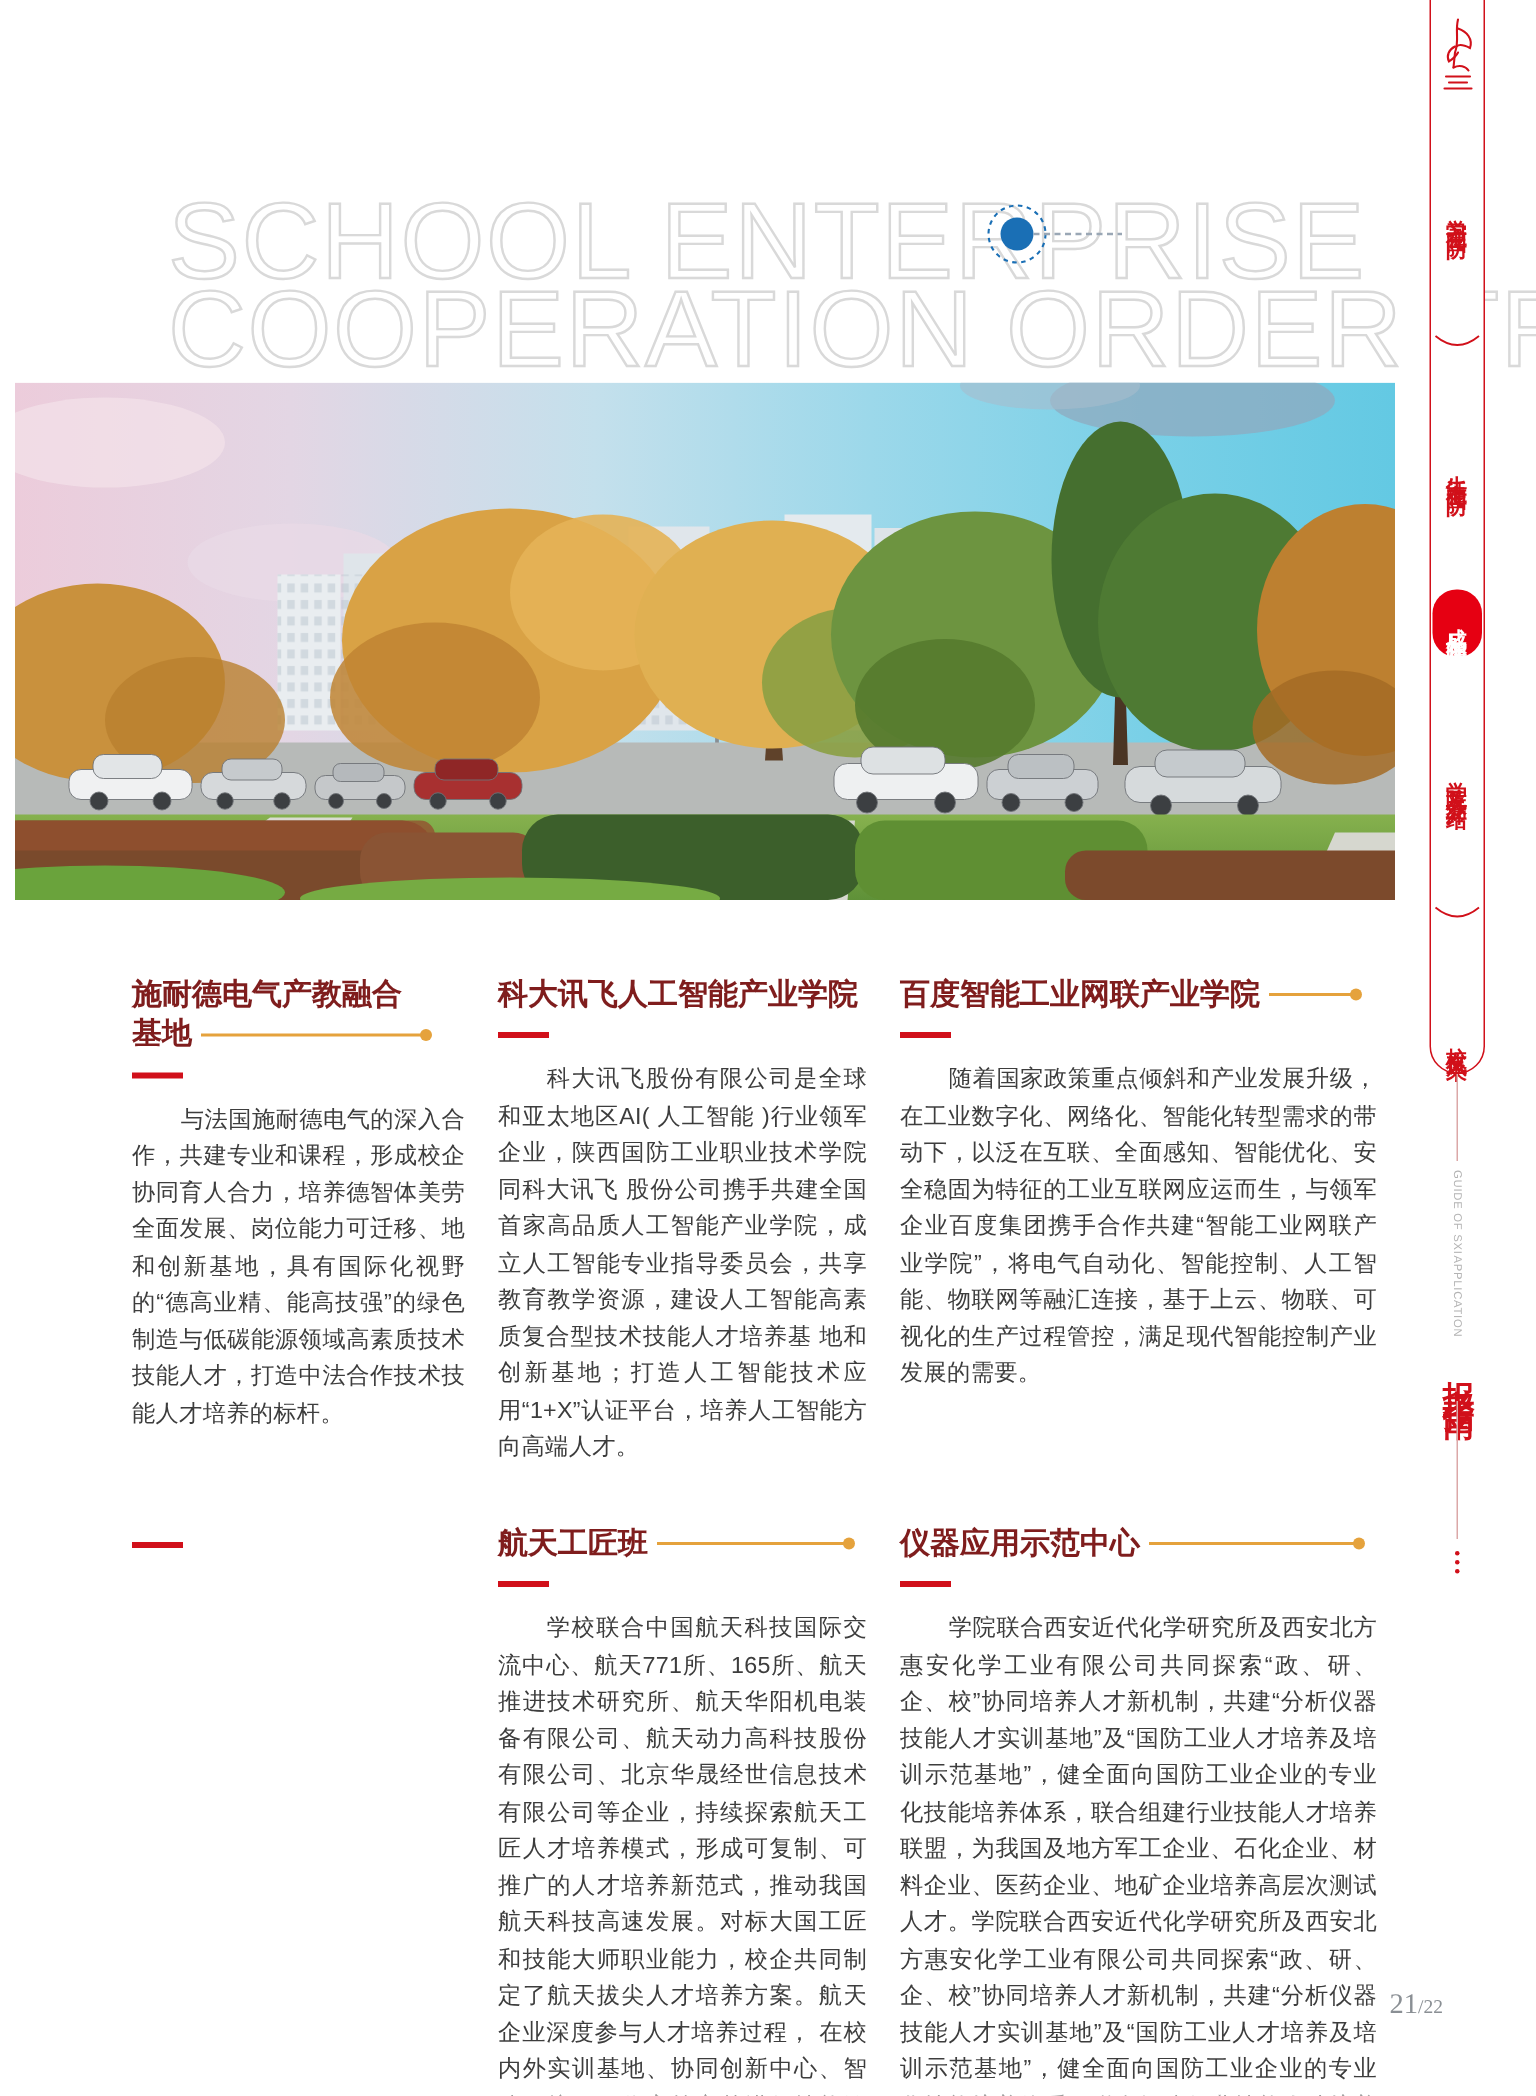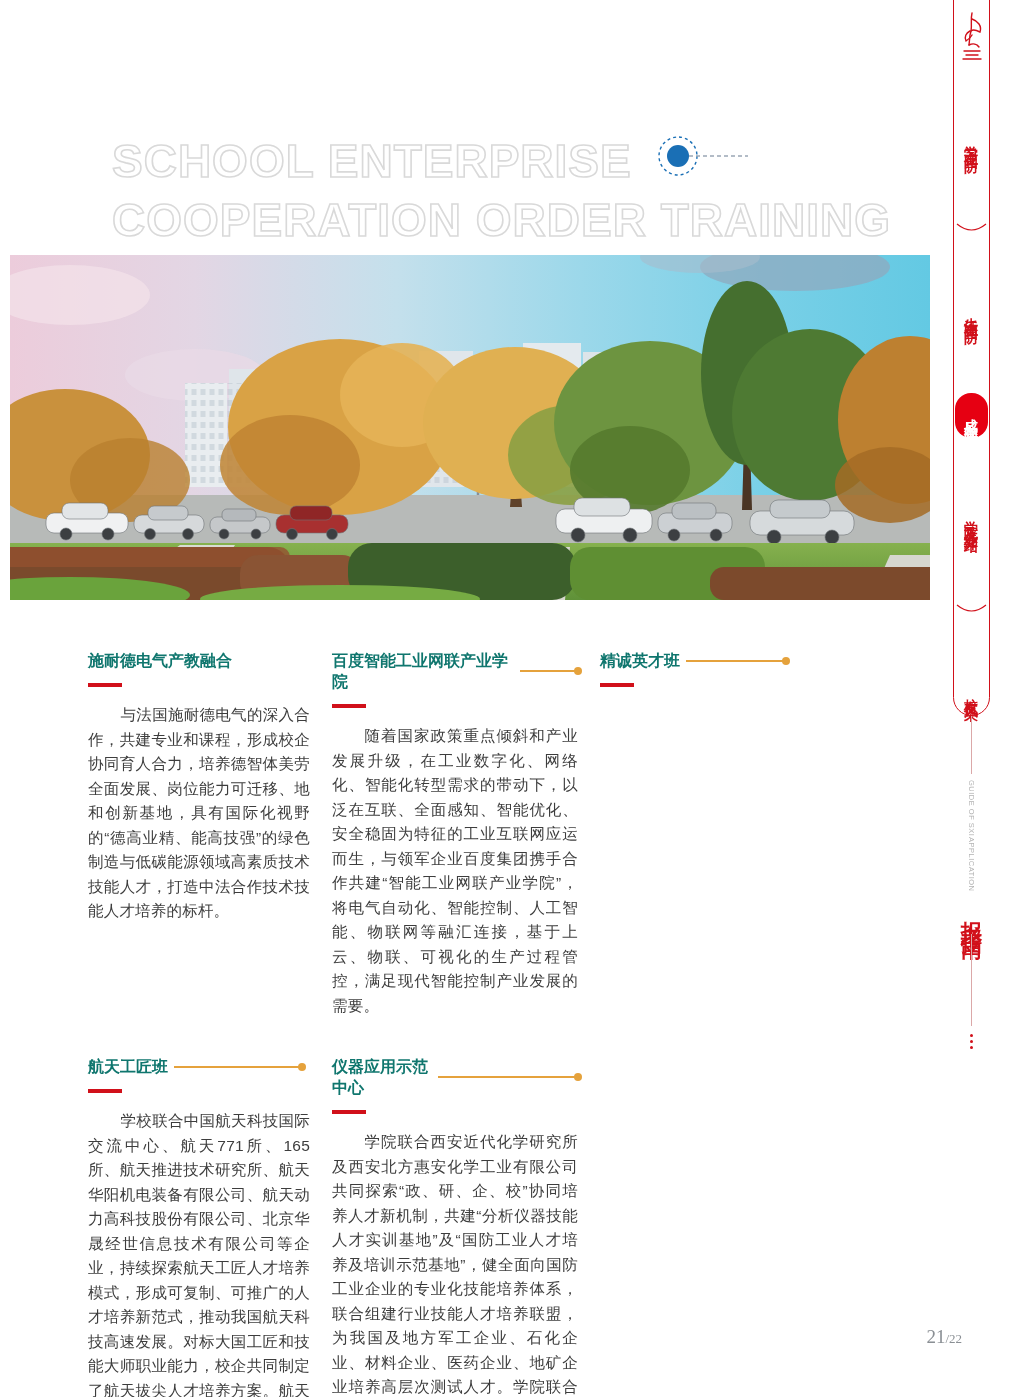--- a/index.html
+++ b/index.html
@@ -3,36 +3,36 @@
 <meta charset="utf-8">
 <style>
   html,body{margin:0;padding:0;}
   body{
     width:1024px;height:1397px;position:relative;background:#ffffff;
     font-family:"Liberation Sans","DejaVu Sans",sans-serif;overflow:hidden;
   }
   
   .hero-title{
     position:absolute;left:112px;top:132px;width:840px;
-    font-weight:700;font-size:46px;line-height:59px;letter-spacing:1px;
+    font-weight:400;font-size:72px;line-height:59px;letter-spacing:1px;
     color:transparent;-webkit-text-stroke:1.6px #d9d9d9;
     text-stroke:1.6px #d9d9d9;white-space:nowrap;
   }
   
   .blue-dot-wrap{position:absolute;left:656px;top:134px;width:110px;height:44px;}
   
   .photo{position:absolute;left:10px;top:255px;width:920px;height:345px;overflow:hidden;}
   .photo svg{display:block;width:100%;height:100%;}
   
   .grid{
     position:absolute;left:88px;top:650px;width:830px;
     display:grid;grid-template-columns:222px 246px 318px;column-gap:22px;row-gap:38px;
     align-items:start;
   }
-  .sec h3{margin:0;color:#0f766e;font-size:16px;line-height:1.32;font-weight:bold;}
+  .sec h3{margin:0;color:#7f1d1d;font-size:20px;line-height:1.32;font-weight:bold;}
   .sec .t1{display:block;}
   .sec .t1:empty{display:none;}
   .sec .t2row{display:flex;align-items:center;gap:6px;}
   .deco{height:2px;background:#e5a23c;position:relative;flex:none;}
   .deco::after{
     content:"";position:absolute;right:-4px;top:-3px;width:8px;height:8px;
     border-radius:50%;background:#e5a23c;
   }
   .dash{width:34px;height:4px;background:#d1101a;margin:12px 0 0 0;}
   .sec p{
@@ -223,44 +223,55 @@
     <ellipse cx="60" cy="340" rx="120" ry="18" fill="#6aa33c"></ellipse>
     <ellipse cx="330" cy="344" rx="140" ry="14" fill="#76ab43"></ellipse>
   </svg>
 </div>
 
 <div class="grid">
 
   <div class="sec">
     <h3>
       <span class="t1">施耐德电气产教融合</span>
+      <span class="t2row">
+        <span>基地</span>
+        <span class="deco" style="width:150px"></span>
+      </span>
     </h3>
     <div class="dash"></div>
     <p>与法国施耐德电气的深入合作，共建专业和课程，形成校企协同育人合力，培养德智体美劳全面发展、岗位能力可迁移、地和创新基地，具有国际化视野的“德高业精、能高技强”的绿色制造与低碳能源领域高素质技术技能人才，打造中法合作技术技能人才培养的标杆。</p>
   </div>
 
+  <div class="sec">
+    <h3>
+
+      <span class="t2row">
+        <span>科大讯飞人工智能产业学院</span>
+
+      </span>
+    </h3>
+    <div class="dash"></div>
+    <p>科大讯飞股份有限公司是全球和亚太地区AI( 人工智能 )行业领军企业，陕西国防工业职业技术学院同科大讯飞 股份公司携手共建全国首家高品质人工智能产业学院，成立人工智能专业指导委员会，共享教育教学资源，建设人工智能高素质复合型技术技能人才培养基 地和创新基地；打造人工智能技术应用“1+X”认证平台，培养人工智能方向高端人才。</p>
+  </div>
 
   <div class="sec">
     <h3>
 
       <span class="t2row">
         <span>百度智能工业网联产业学院</span>
         <span class="deco" style="width:58px"></span>
       </span>
     </h3>
     <div class="dash"></div>
     <p>随着国家政策重点倾斜和产业发展升级，在工业数字化、网络化、智能化转型需求的带动下，以泛在互联、全面感知、智能优化、安全稳固为特征的工业互联网应运而生，与领军企业百度集团携手合作共建“智能工业网联产业学院”，将电气自动化、智能控制、人工智能、物联网等融汇连接，基于上云、物联、可视化的生产过程管控，满足现代智能控制产业发展的需要。</p>
   </div>
 
   <div class="sec">
     <h3>
-      <span class="t2row">
-        <span>精诚英才班</span>
-        <span class="deco" style="width:100px"></span>
-      </span>
     </h3>
     <div class="dash"></div>
   </div>
 
   <div class="sec">
     <h3>
 
       <span class="t2row">
         <span>航天工匠班</span>
         <span class="deco" style="width:128px"></span>

